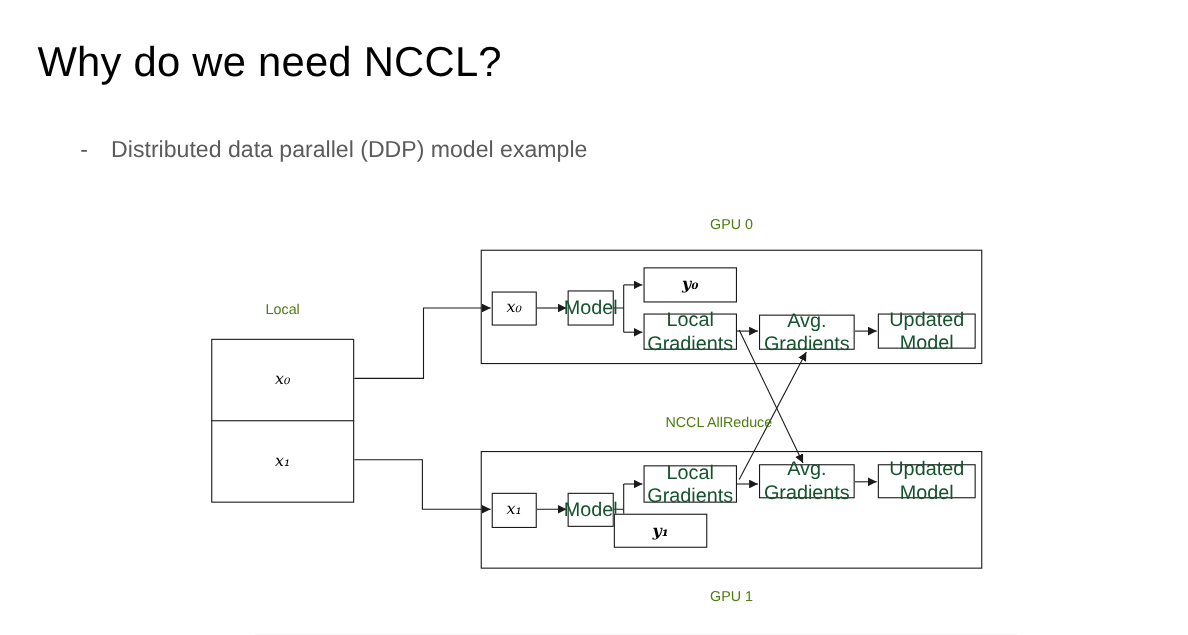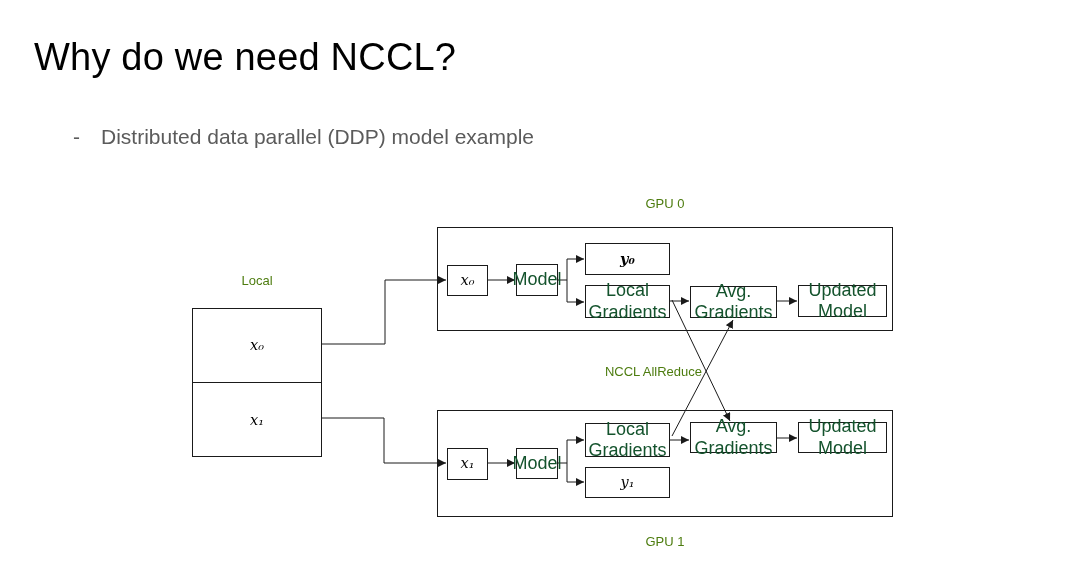--- a/index.html
+++ b/index.html
@@ -20,21 +20,21 @@
     display:flex;align-items:center;justify-content:center;text-align:center;
     font-size:18px;line-height:1.18;color:#14532d;padding:0 2px;
   }
   .gpu{background:transparent;}
   .cell{
     position:absolute;box-sizing:border-box;display:flex;align-items:center;
     justify-content:center;background:transparent;
   }
   .math{font-family:"DejaVu Serif",serif;font-style:italic;font-size:14.5px;color:#000;}
   .lbl{position:absolute;font-size:13px;color:#4d7c0f;text-align:center;}
-  .lbl-right{text-align:right;}
+  .lbl-right{text-align:right;margin-top:12px;}
   .divider{position:absolute;background:#1a1a1a;}
 </style>
 </head>
 <body>
 
 <div class="slide">
 
   <div class="title">Why do we need NCCL?</div>
 
   <div class="bullet">
@@ -92,17 +92,17 @@
   <div class="box" style="left:690px;top:286px;width:87px;height:32px;">Avg. Gradients</div>
   <div class="box" style="left:798px;top:285px;width:89px;height:32px;">Updated Model</div>
 
   <div class="lbl lbl-right" style="left:552px;top:364px;width:150px;">NCCL AllReduce</div>
 
   <div class="box gpu" style="left:437px;top:410px;width:456px;height:107px;"></div>
   <div class="lbl" style="left:437px;top:522px;width:456px;margin-top:12px;">GPU 1</div>
   <div class="box math" style="left:447px;top:448px;width:41px;height:32px;">x₁</div>
   <div class="box" style="left:516px;top:448px;width:42px;height:31px;padding:0;">Model</div>
   <div class="box" style="left:585px;top:423px;width:85px;height:34px;">Local Gradients</div>
-  <div class="box math" style="left:585px;top:467px;width:85px;height:31px;">y₁</div>
+  <div class="box math" style="left:558px;top:467px;width:85px;height:31px;font-weight:bold;">y₁</div>
   <div class="box" style="left:690px;top:422px;width:87px;height:31px;">Avg. Gradients</div>
   <div class="box" style="left:798px;top:422px;width:89px;height:31px;">Updated Model</div>
 
 </div>
 
 </body></html>

